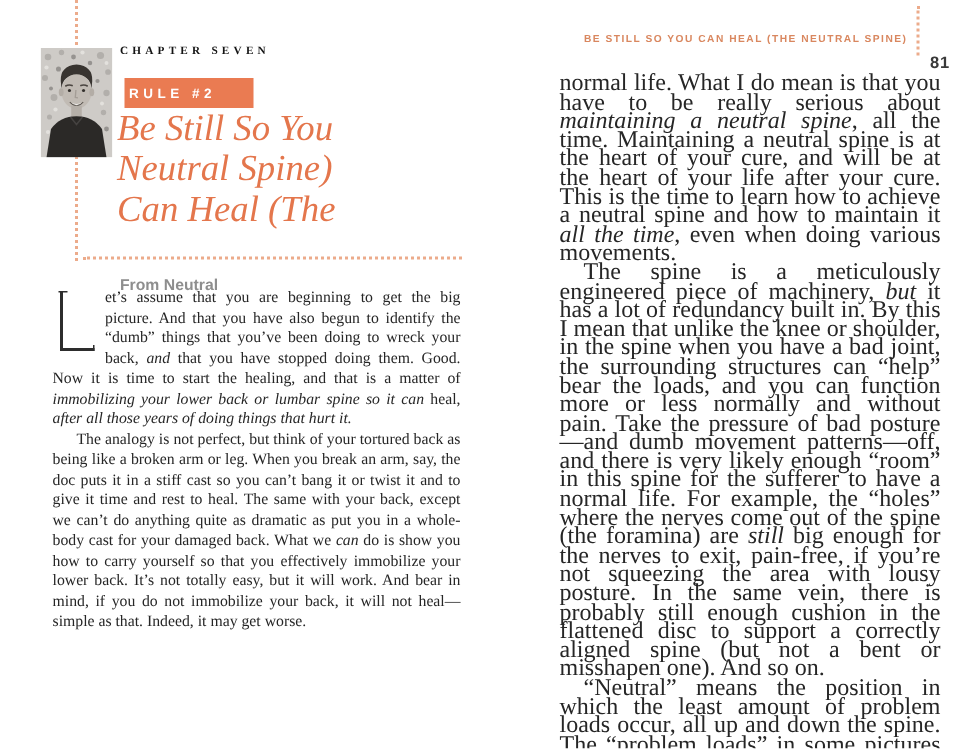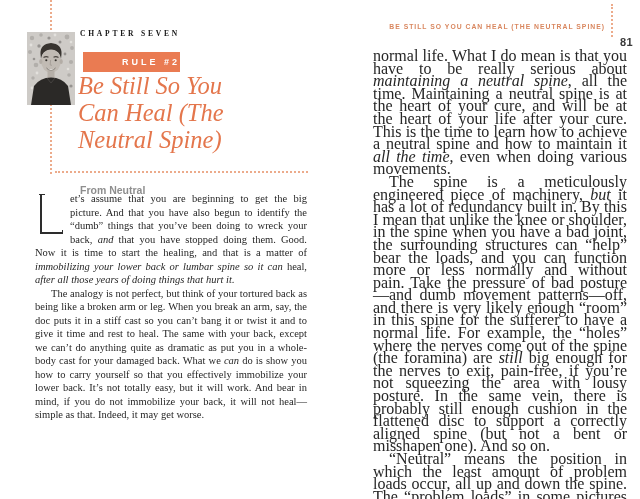--- a/index.html
+++ b/index.html
@@ -11,22 +11,22 @@
               border-left:2px dotted #ecab8b;}
   .vline-right{position:absolute;left:611px;top:4px;height:33px;width:0;
                border-left:2px dotted #ecab8b;}
   .hline-title{position:absolute;left:55px;top:171px;width:253px;height:0;
                border-top:2px dotted #ecab8b;}
 
   
   .photo{position:absolute;left:27px;top:32px;width:48px;height:73px;margin:0;overflow:hidden;}
   .chapter-label{position:absolute;left:80px;top:29px;font-family:"Liberation Serif",serif;
                  font-weight:bold;font-size:7.5px;letter-spacing:2.8px;color:#141414;}
-  .rule-badge{position:absolute;left:83px;top:52px;width:97px;height:20px;background:#ea7b52;
-              display:flex;align-items:center;justify-content:flex-end;}
+  .rule-badge{position:absolute;left:83px;top:52px;width:86px;height:20px;background:#ea7b52;
+              display:flex;align-items:center;justify-content:flex-start;}
   .rule-badge span{font-family:"Liberation Sans",sans-serif;font-weight:bold;font-size:9px;
                    letter-spacing:3px;color:#ffffff;padding-left:3px;}
   .title{position:absolute;left:78px;top:72px;margin:0;font-family:"Liberation Serif",serif;
          font-weight:normal;font-size:24.5px;line-height:27px;color:#e4764c;}
   .title span{display:block;font-style:italic;}
   .byline{position:absolute;left:80px;top:184px;font-family:"Liberation Sans",sans-serif;
           font-weight:bold;font-size:10.5px;color:#8e8e8e;}
 
   
   .running-header{position:absolute;left:300px;top:23px;width:305px;text-align:right;
@@ -105,22 +105,22 @@
   </figure>
 
   <div class="chapter-label">CHAPTER SEVEN</div>
 
   <div class="rule-badge">
     <span>RULE #2</span>
   </div>
 
   <h1 class="title">
     <span>Be Still So You</span>
+    <span>Neutral Spine)</span>
     <span>Can Heal (The</span>
-    <span>Neutral Spine)</span>
   </h1>
 
   <div class="hline-title"></div>
 
   <div class="byline">From Neutral</div>
 
   <div class="body-col body-left">
     <div class="dropcap">
       <span class="serif-top"></span>
       <span class="stem"></span>

